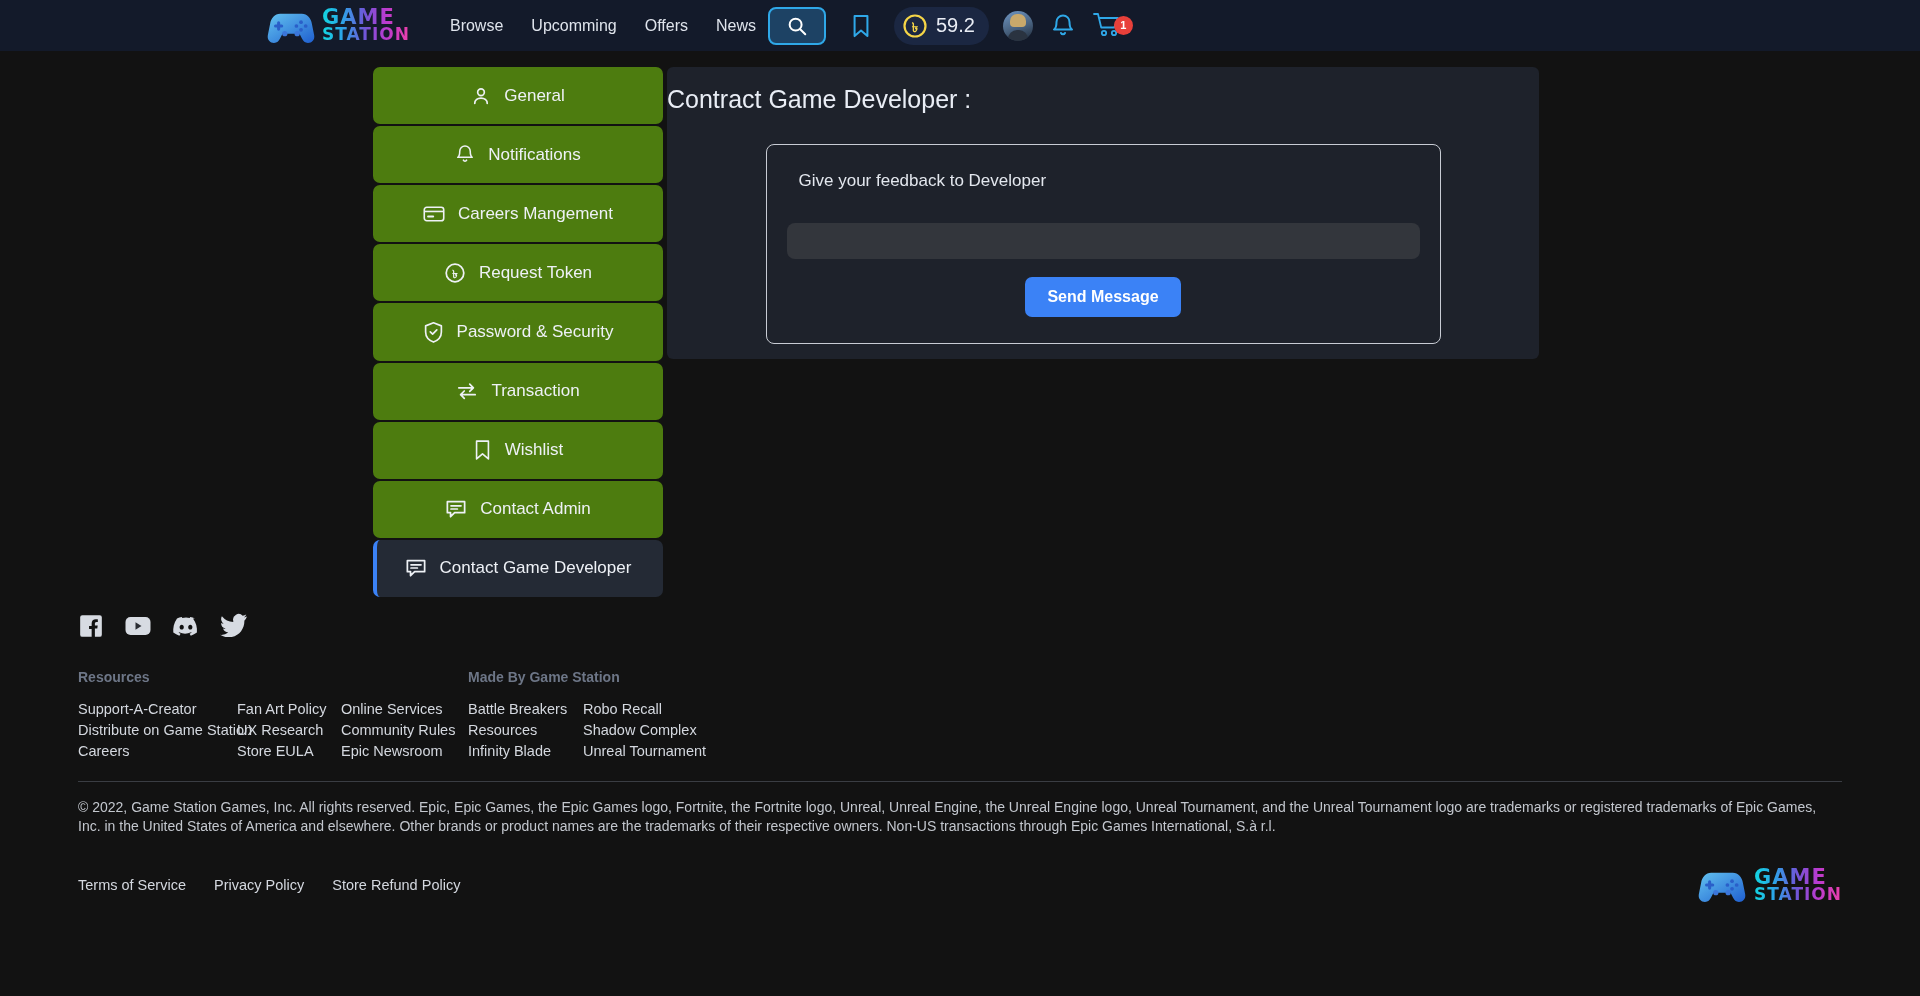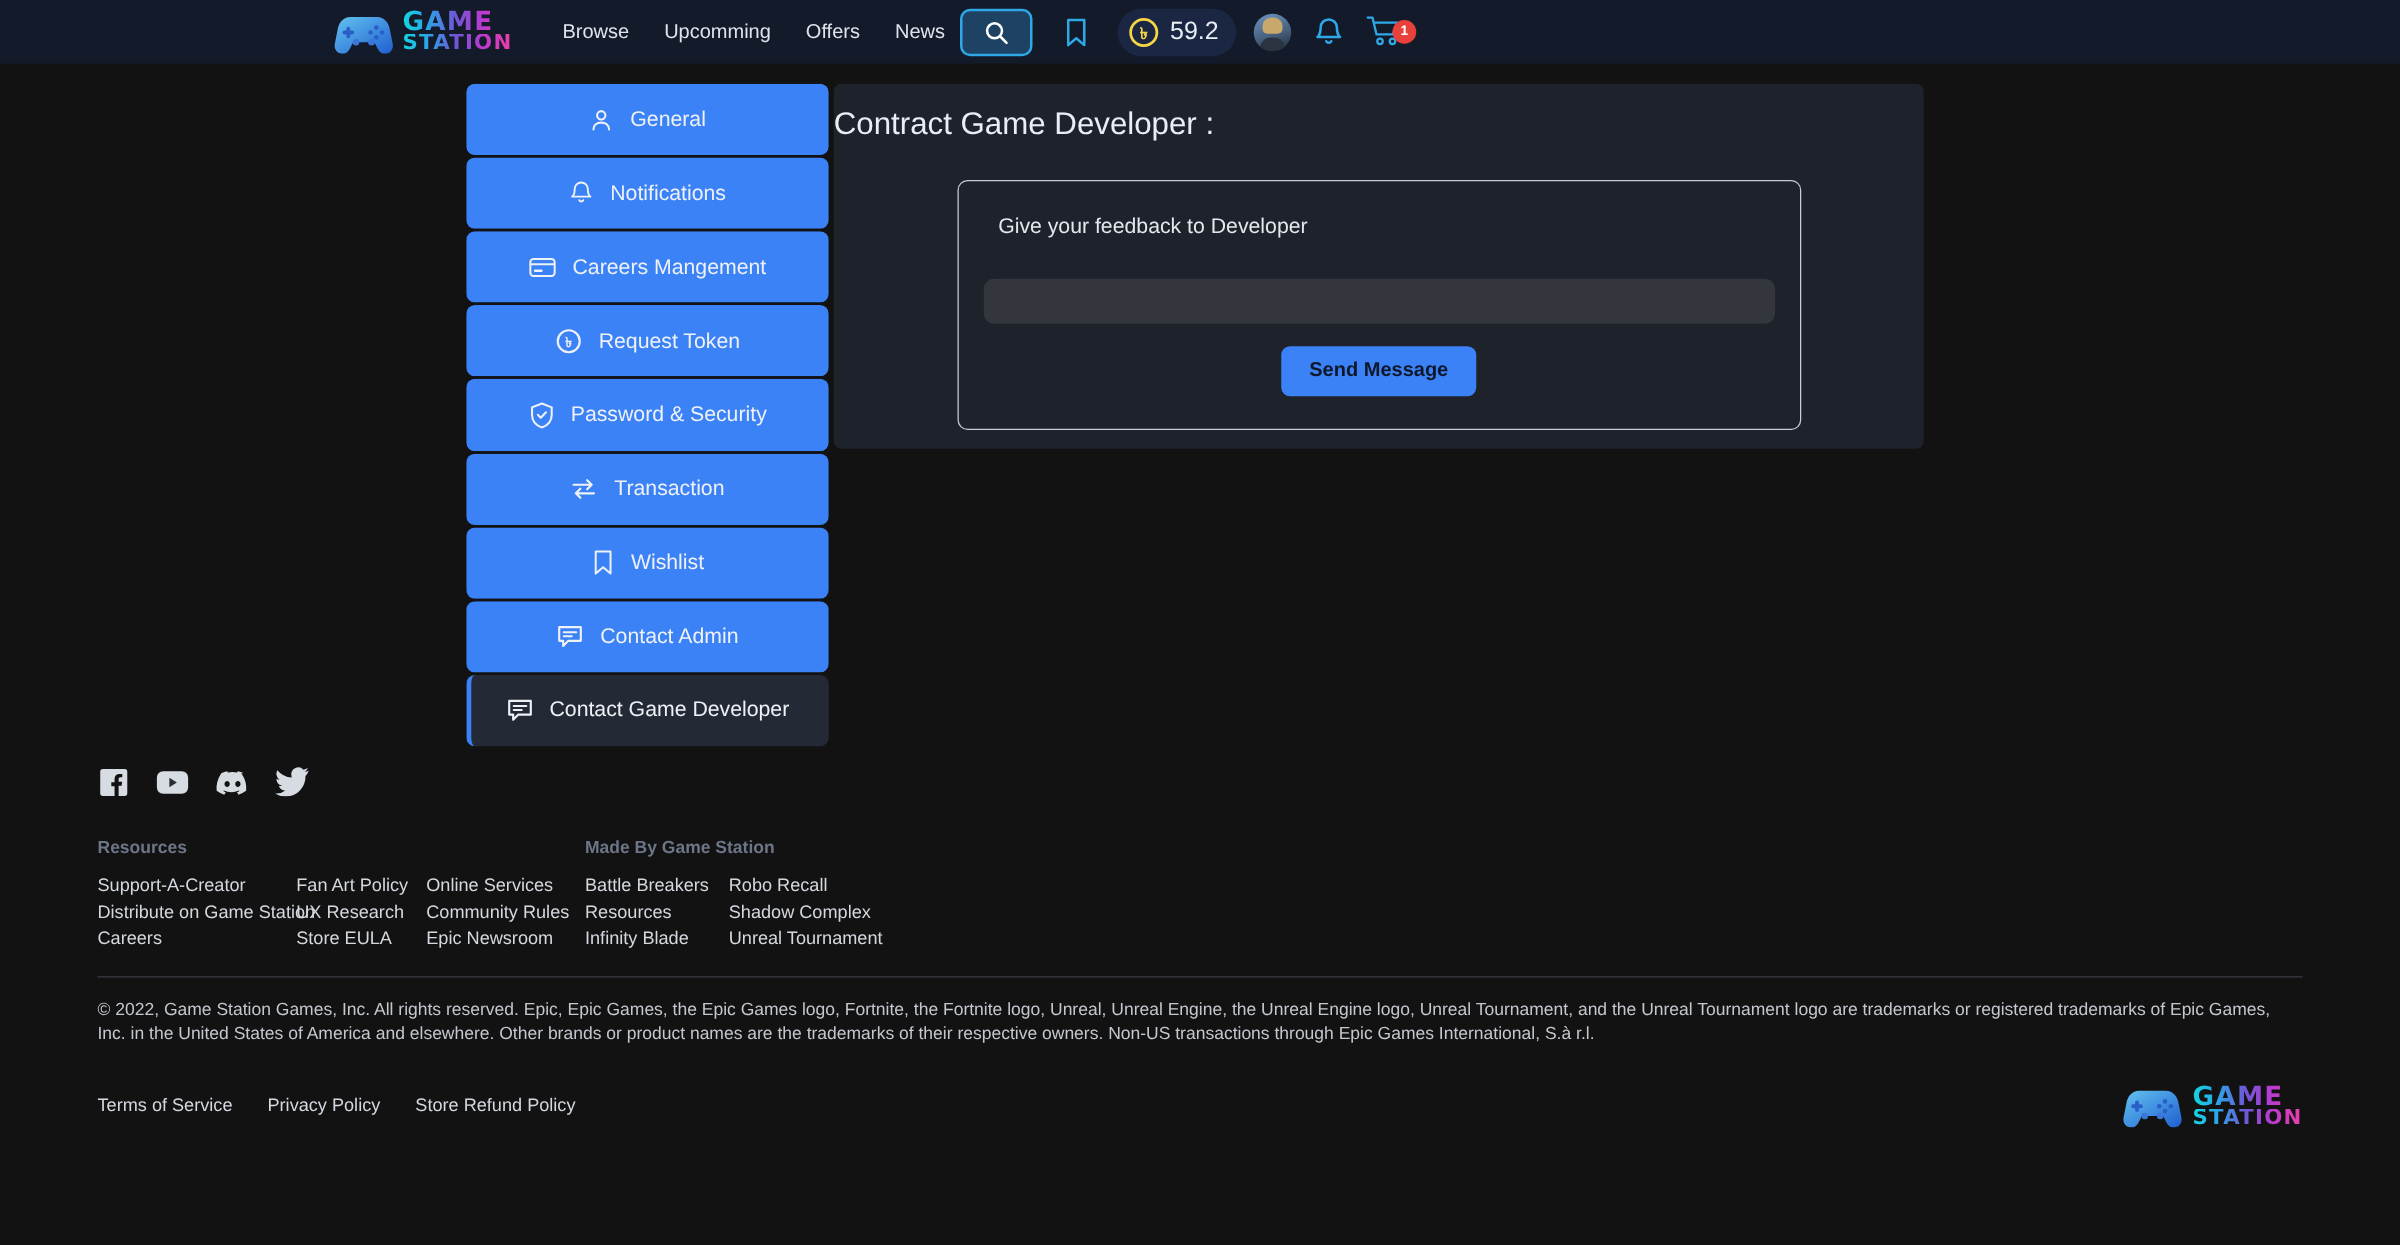--- a/index.html
+++ b/index.html
@@ -99,21 +99,21 @@
   }
 
   
   .page { display: flex; padding: 16px 0 0 0; height: 546px; }
   .sidebar {
     width: 290px; margin-left: 373px;
     display: flex; flex-direction: column; gap: 2px;
   }
   .side-item {
     height: 58px;
-    background: #3b82f6;
+    background: #4d7c0f;
     border-radius: 7px;
     display: flex; align-items: center; justify-content: center; gap: 13px;
     color: #eef1f6; font-size: 17px;
     cursor: pointer;
     border-left: 4px solid transparent;
     padding-right: 4px;
   }
   .side-item.active {
     background: #242a35;
     border-left: 4px solid #3b82f6;
@@ -146,21 +146,21 @@
     width: 633px; height: 36px;
     background: #33363c;
     border: none; border-radius: 8px;
     outline: none;
     color: #e7eaf0; font-size: 15px;
     padding: 0 14px;
     font-family: "Liberation Sans", sans-serif;
   }
   .send-btn {
     display: block; margin: 18px auto 0 auto;
-    background: #3b82f6; color: #0f172a;
+    background: #3b82f6; color: #ffffff;
     border: none; border-radius: 7px;
     padding: 11px 22px;
     font-size: 16px; font-weight: 700;
     cursor: pointer;
     font-family: "Liberation Sans", sans-serif;
   }
 
   
   .footer { padding: 0 78px; color: #cfd3da; }
   .socials { display: flex; gap: 20px; padding-top: 16px; }

